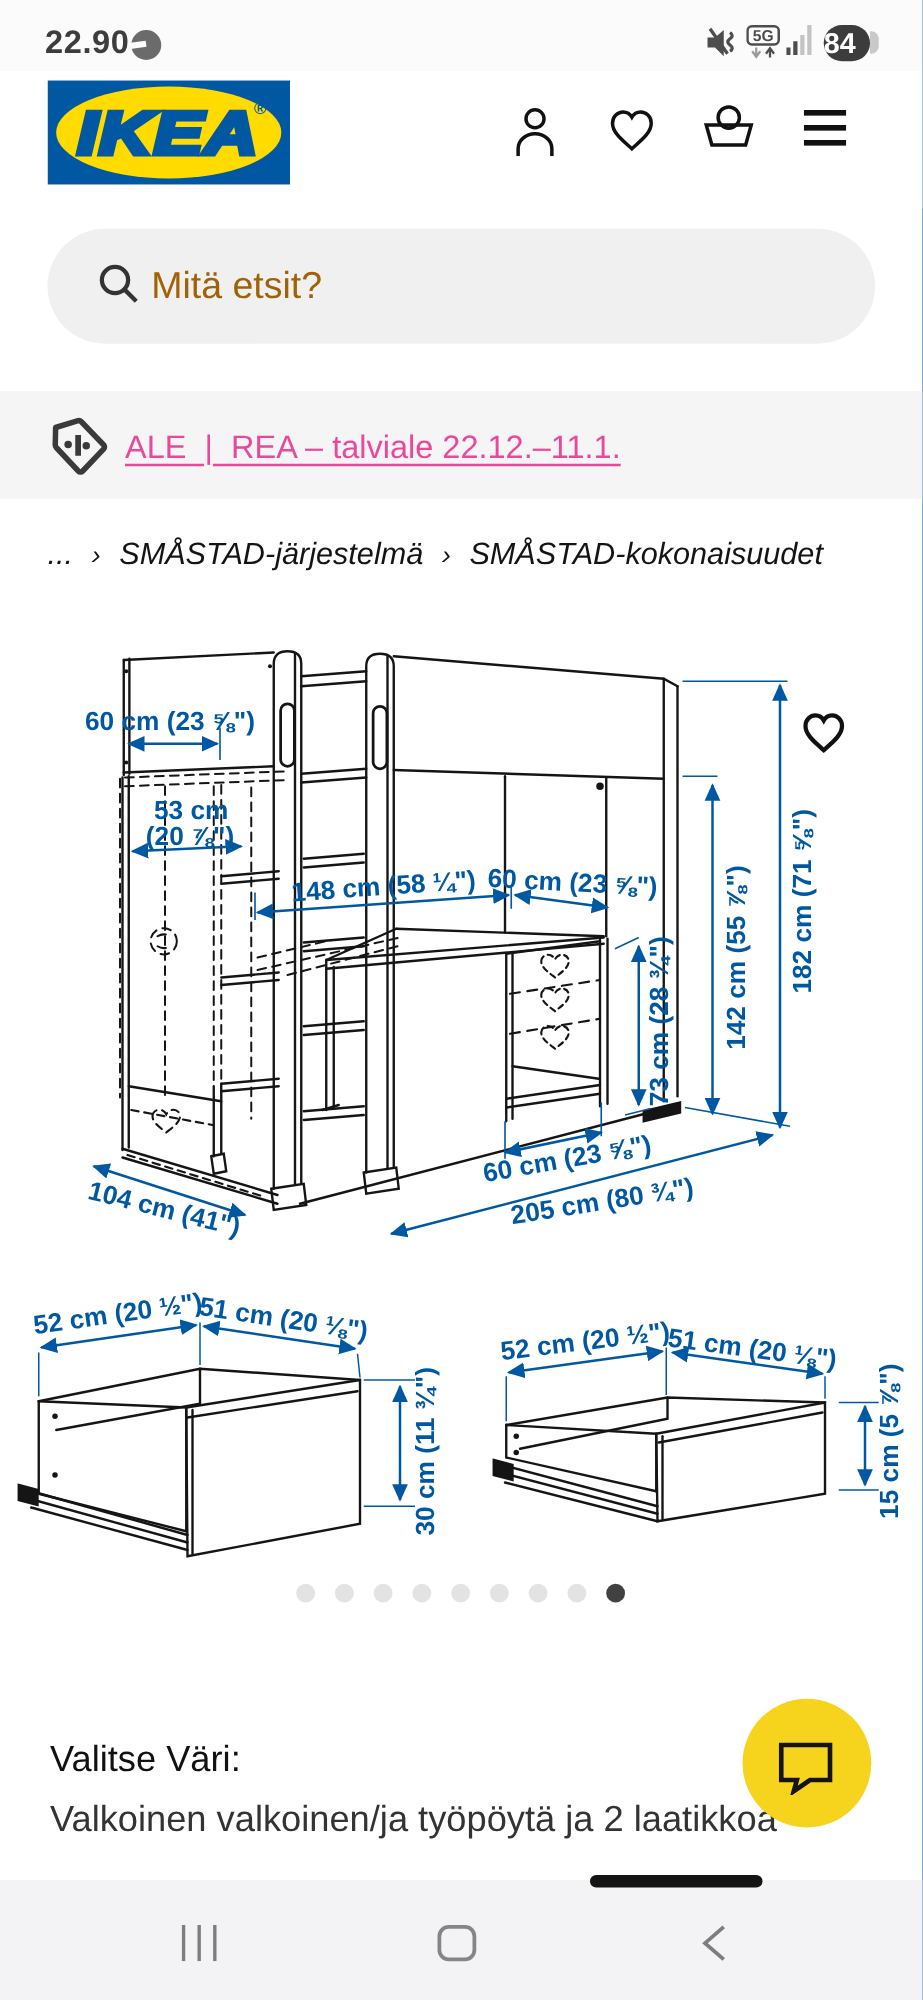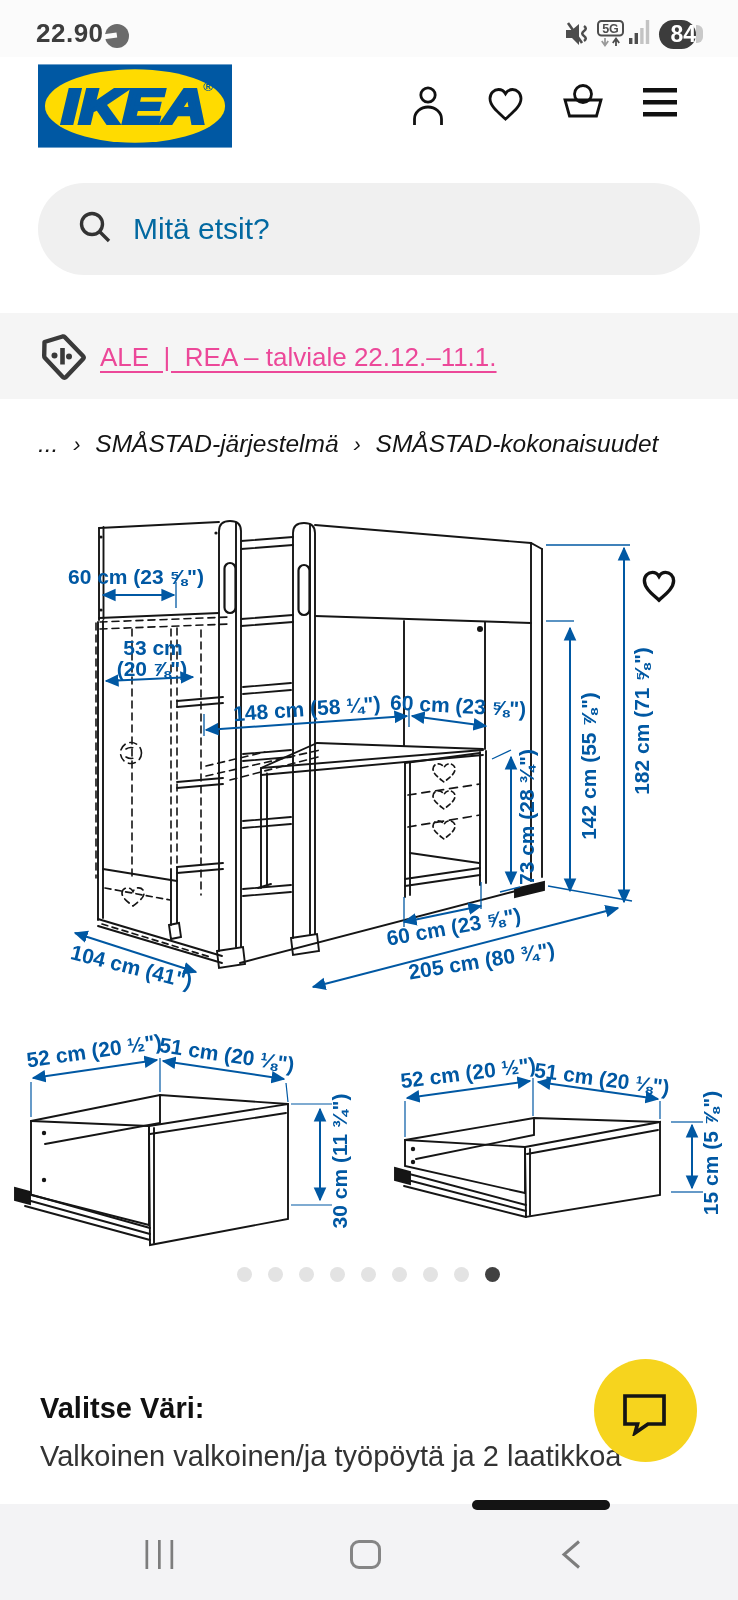--- a/index.html
+++ b/index.html
@@ -35,21 +35,21 @@
 </svg>
 
 <svg class="abs" style="left:629px;top:19px;" width="21" height="26" viewBox="0 0 21 26">
   <rect x="0" y="19" width="3.4" height="6" fill="#4d4d4d"></rect>
   <rect x="5.6" y="14" width="3.4" height="11" fill="#4d4d4d"></rect>
   <rect x="11.2" y="9" width="3.4" height="16" fill="#c3c3c3"></rect>
   <rect x="16.8" y="1" width="3.4" height="24" fill="#c3c3c3"></rect>
 </svg>
 
 <div class="abs" style="left:696px;top:25px;width:7px;height:18px;background:#c9c9c9;border-radius:0 6px 6px 0;"></div>
-<div class="abs" style="left:659px;top:20px;width:37px;height:29px;background:#3c3c3c;border-radius:14.5px;color:#fff;font-size:23px;font-weight:bold;text-align:right;line-height:29px;">84</div>
+<div class="abs" style="left:659px;top:20px;width:37px;height:29px;background:#3c3c3c;border-radius:14.5px;color:#fff;font-size:23px;font-weight:bold;text-align:left;line-height:29px;">84</div>
 
 <div class="abs" style="left:0;top:57px;width:738px;height:110px;background:#fff;"></div>
 
 <svg class="abs" style="left:38px;top:64px;" width="194" height="84" viewBox="0 0 1400 600">
   <rect width="1400" height="600" fill="#0058A3"></rect>
   <ellipse cx="700" cy="300" rx="650" ry="265" fill="#FFDB00"></ellipse>
   <g fill="#0058A3" stroke="#0058A3">
     <text x="0" y="0" transform="translate(696,424) scale(1.22,1)" text-anchor="middle" font-size="350" font-weight="bold" font-style="italic" letter-spacing="6" stroke-width="28">IKEA</text>
   </g>
   <text x="1192" y="192" font-size="98" fill="#0058A3" font-weight="bold">®</text>
@@ -75,21 +75,21 @@
   <rect x="0" y="24" width="34" height="4.5" fill="#111"></rect>
 </svg>
 
 <div class="abs" style="left:38px;top:183px;width:662px;height:92px;background:#f0f0f0;border-radius:46px;"></div>
 
 <svg class="abs" style="left:78px;top:210px;" width="34" height="34" viewBox="0 0 34 34">
   <circle cx="14" cy="14" r="10.5" fill="none" stroke="#333" stroke-width="3.4"></circle>
   <line x1="21.5" y1="21.5" x2="31" y2="31" stroke="#333" stroke-width="3.4"></line>
 </svg>
 
-<div class="abs" style="left:133px;top:212px;font-size:30px;color:#0369a1;text-align:right;">Mitä etsit?</div>
+<div class="abs" style="left:121px;top:212px;font-size:30px;color:#a16207;text-align:right;">Mitä etsit?</div>
 
 <div class="abs" style="left:0;top:313px;width:738px;height:86px;background:#f5f5f5;"></div>
 
 <svg class="abs" style="left:35px;top:325px;" width="65" height="65" viewBox="0 0 65 65">
   <path d="M9.5,17 L27.5,11.5 a2.5,2.5 0 0 1 2.4,0.7 L48,31 a2.2,2.2 0 0 1 0,3 L31,52 a2.2,2.2 0 0 1 -3.2,0 L10,33 a3,3 0 0 1 -0.8,-2.2 Z" fill="none" stroke="#3a3a3a" stroke-width="4.4" stroke-linejoin="round"></path>
   <line x1="27.5" y1="23" x2="27.5" y2="39.5" stroke="#3a3a3a" stroke-width="4.6"></line>
   <circle cx="19.5" cy="30.5" r="3" fill="#3a3a3a"></circle>
   <circle cx="34" cy="31.5" r="3" fill="#3a3a3a"></circle>
 </svg>
 
@@ -346,21 +346,21 @@
   <div class="abs" style="left:268px;top:0;width:15px;height:15px;border-radius:50%;background:#e3e3e3;"></div>
   <div class="abs" style="left:299px;top:0;width:15px;height:15px;border-radius:50%;background:#e3e3e3;"></div>
   <div class="abs" style="left:330px;top:0;width:15px;height:15px;border-radius:50%;background:#e3e3e3;"></div>
   <div class="abs" style="left:361px;top:0;width:15px;height:15px;border-radius:50%;background:#e3e3e3;"></div>
   <div class="abs" style="left:392px;top:0;width:15px;height:15px;border-radius:50%;background:#e3e3e3;"></div>
   <div class="abs" style="left:423px;top:0;width:15px;height:15px;border-radius:50%;background:#e3e3e3;"></div>
   <div class="abs" style="left:454px;top:0;width:15px;height:15px;border-radius:50%;background:#e3e3e3;"></div>
   <div class="abs" style="left:485px;top:0;width:15px;height:15px;border-radius:50%;background:#414141;"></div>
 </div>
 
-<div class="abs" style="left:40px;top:1392px;font-size:29px;font-weight:bold;color:#111;">Valitse Väri:</div>
+<div class="abs" style="left:40px;top:1392px;font-size:29px;font-weight:normal;color:#111;">Valitse Väri:</div>
 
 <div class="abs" style="left:40px;top:1440px;font-size:29px;color:#333;">Valkoinen valkoinen/ja työpöytä ja 2 laatikkoa</div>
 
 <div class="abs" style="left:594px;top:1359px;width:103px;height:103px;border-radius:50%;background:#f6d41e;"></div>
 
 <svg class="abs" style="left:621px;top:1384px;" width="48" height="52" viewBox="0 0 48 52">
   <path d="M4,12 L43,12 L43,40 L27,40 L14,49 L16.5,40 L4,40 Z" fill="none" stroke="#141414" stroke-width="3.7" stroke-linejoin="miter"></path>
 </svg>
 
 <div class="abs" style="left:472px;top:1500px;width:138px;height:10px;background:#141414;border-radius:5px;z-index:5;"></div>

